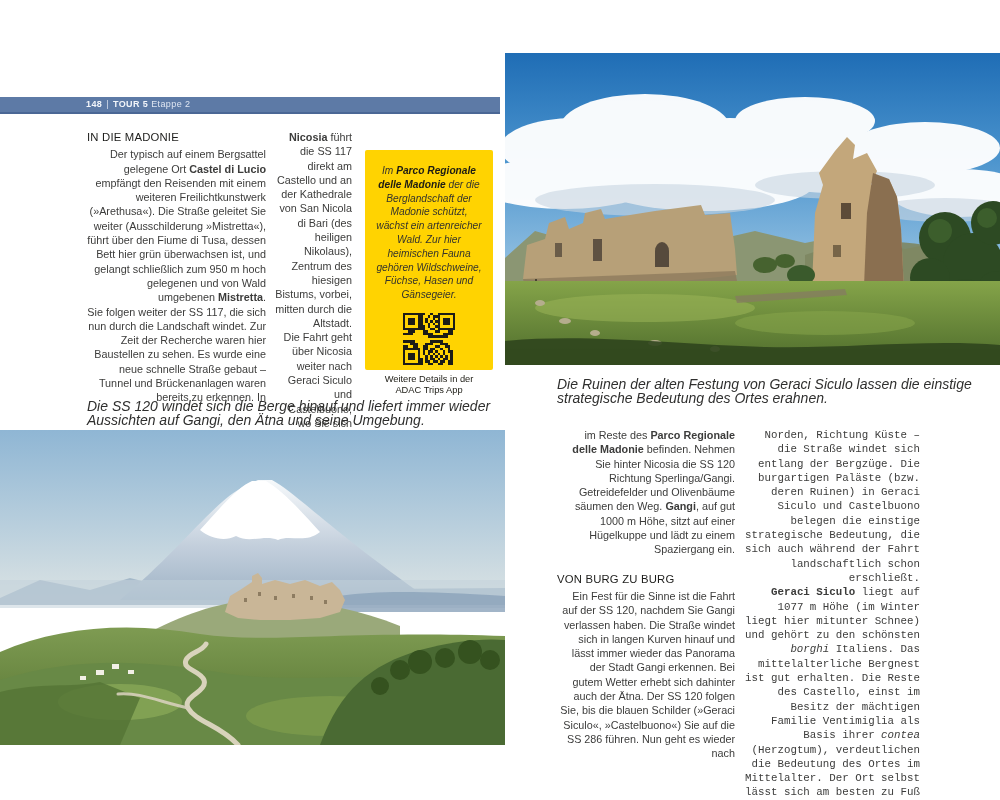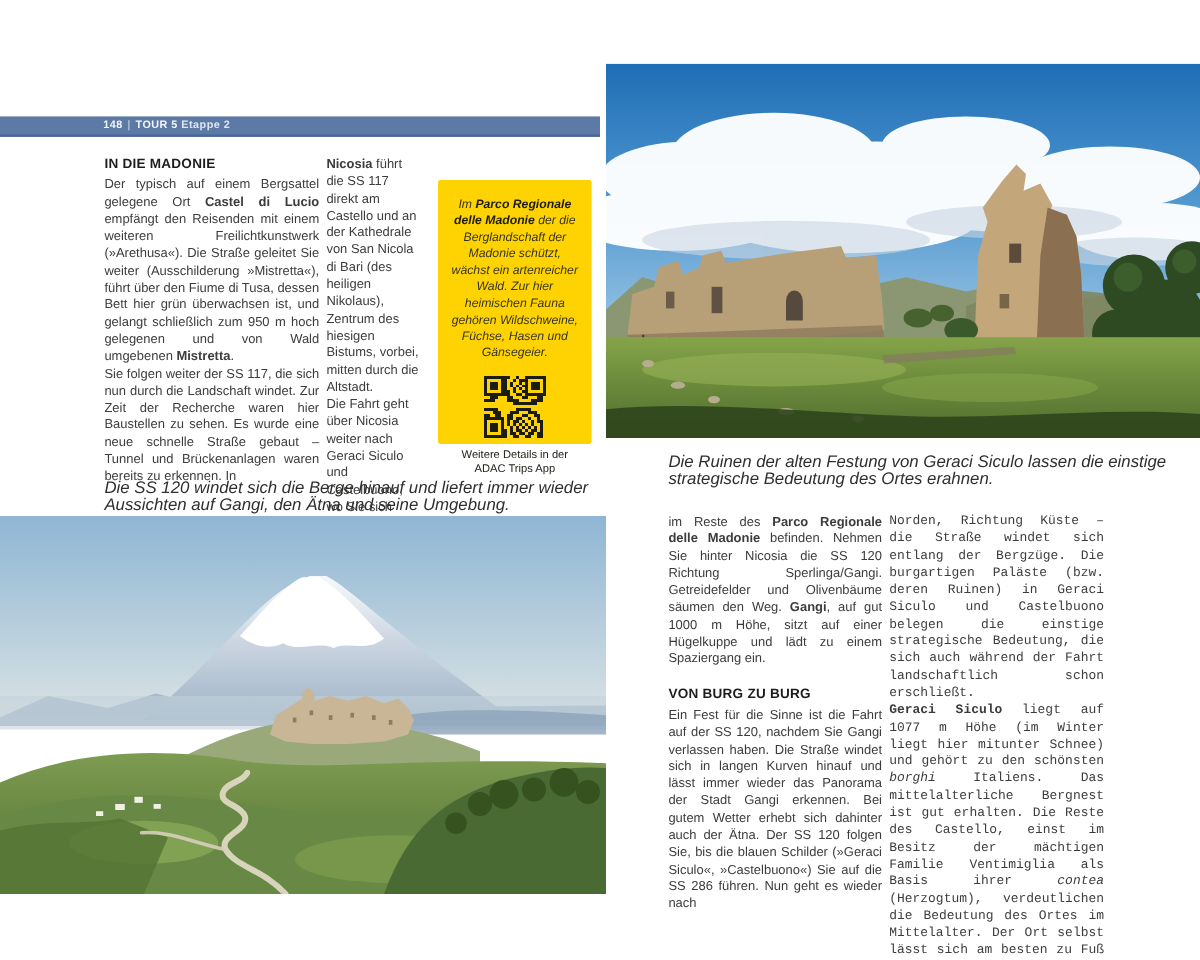--- a/index.html
+++ b/index.html
@@ -16,27 +16,27 @@
   
   .header-bar{
     left:0;top:97px;width:500px;height:15px;
     background:#5d7aa6;border-bottom:2px solid #4a6795;
   }
   .header-text{
     left:86px;top:97px;height:15px;line-height:15px;
     color:#f2f5fa;font-size:9px;letter-spacing:.4px;
   }
   .header-text .sep{padding:0 4px;color:#d8e0ee;}
-  .header-text .stage{color:#dfe6f2;font-weight:700;}
+  .header-text .stage{color:#dfe6f2;font-weight:400;}
 
   
   .col{font-size:10.8px;line-height:14.3px;text-align:justify;}
-  .col p{margin:0;}
+  .col p{margin:0;text-align:right;}
   .heading{
-    font-size:11.3px;font-weight:700;color:#1d1d1b;
+    font-size:11.3px;font-weight:400;color:#1d1d1b;
     letter-spacing:.2px;margin:0 0 3px 0;text-align:left;
   }
   .col-1{left:87px;top:130px;width:179px;}
   .col-2{left:272px;top:130px;width:80px;text-align:left;}
   .rcol-1{left:557px;top:428px;width:178px;}
   .rcol-2{left:741px;top:428px;width:179px;font-family:Liberation Mono, monospace;}
   .rcol-1 .heading{margin-top:15px;}
 
   
   .infobox{

